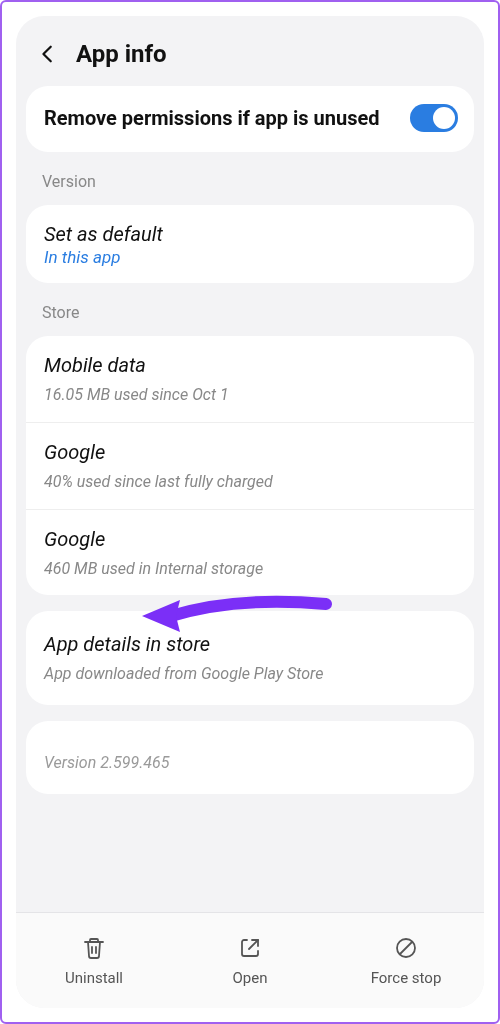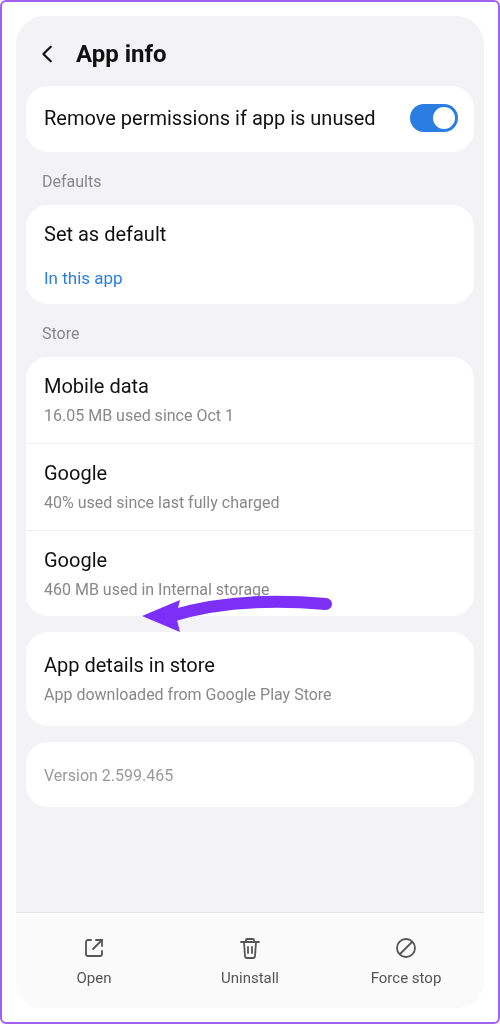--- a/index.html
+++ b/index.html
@@ -46,36 +46,37 @@
     padding: 0 0 8px 0;
   }
   .card {
     background:#fff;
     margin: 0 10px 16px 10px;
     border-radius: 22px;
     padding: 0;
   }
   .card-item {
     padding: 16px 18px 16px 18px;
+    font-style: italic;
   }
   .card-item + .card-item { border-top: 1px solid #eee; }
   .card-item.tall { padding: 20px 18px; }
   .title { font-size: 20px; color:#111; line-height:1.3; }
   .sub { font-size: 16px; color:#888; margin-top:7px; line-height:1.3; }
-  .sub-link { font-size: 17px; color:#2a7de1; margin-top:21px; }
+  .sub-link { font-size: 17px; color:#2a7de1; margin-top:0; }
   .section-label {
     font-size: 16px;
     color:#888;
     padding: 4px 26px 14px 26px;
   }
   .toggle-row {
     display:flex; align-items:center;
     padding: 18px 16px 20px 18px;
   }
-  .toggle-row .title { flex:1; padding-right:2px; }
+  .toggle-row .title { flex:1; padding-right:2px;font-weight:bold; }
   .switch {
     width:48px; height:28px; border-radius:14px;
     background:#2a7de1; position:relative; flex:0 0 auto;
   }
   .switch::after {
     content:""; position:absolute; right:3px; top:3px;
     width:22px; height:22px; border-radius:11px; background:#fff;
   }
   .version-card .sub { color:#9a9a9a; }
   .bottom-bar {
@@ -117,21 +118,21 @@
 
     <div class="content">
 
       <div class="card">
         <div class="toggle-row">
           <div class="title">Remove permissions if app is unused</div>
           <div class="switch"></div>
         </div>
       </div>
 
-      <div class="section-label">Defaults</div>
+      <div class="section-label">Version</div>
 
       <div class="card">
         <div class="card-item">
           <div class="title">Set as default</div>
           <div class="sub-link">In this app</div>
         </div>
       </div>
 
       <div class="section-label">Store</div>
 
@@ -152,48 +153,48 @@
 
       <div class="card">
         <div class="card-item tall">
           <div class="title">App details in store</div>
           <div class="sub">App downloaded from Google Play Store</div>
         </div>
       </div>
 
       <div class="card version-card">
         <div class="card-item tall">
-          <div class="sub" style="margin-top:4px">Version 2.599.465</div>
+          <div class="sub" style="margin-top:12px">Version 2.599.465</div>
         </div>
       </div>
 
     </div>
 
     <div class="bottom-bar">
-      <div class="bb-btn">
-        <div class="bb-icon">
-          <svg viewBox="0 0 24 24" width="24" height="24" fill="none" stroke="currentColor" stroke-width="1.8" stroke-linecap="round" stroke-linejoin="round">
-            <path d="M9 4h-3a2 2 0 0 0-2 2v12a2 2 0 0 0 2 2h12a2 2 0 0 0 2-2v-3"></path>
-            <polyline points="14 4 20 4 20 10"></polyline>
-            <line x1="20" y1="4" x2="11" y2="13"></line>
-          </svg>
-        </div>
-        <span>Open</span>
-      </div>
       <div class="bb-btn">
         <div class="bb-icon">
           <svg viewBox="0 0 24 24" width="24" height="24" fill="none" stroke="currentColor" stroke-width="1.8" stroke-linecap="round" stroke-linejoin="round">
             <polyline points="3 6 21 6"></polyline>
             <path d="M8 6V4a1 1 0 0 1 1-1h6a1 1 0 0 1 1 1v2"></path>
             <path d="M6 6l1 14a2 2 0 0 0 2 2h6a2 2 0 0 0 2-2l1-14"></path>
             <line x1="10" y1="11" x2="10" y2="17"></line>
               <line x1="14" y1="11" x2="14" y2="17"></line>
           </svg>
         </div>
         <span>Uninstall</span>
+      </div>
+      <div class="bb-btn">
+        <div class="bb-icon">
+          <svg viewBox="0 0 24 24" width="24" height="24" fill="none" stroke="currentColor" stroke-width="1.8" stroke-linecap="round" stroke-linejoin="round">
+            <path d="M9 4h-3a2 2 0 0 0-2 2v12a2 2 0 0 0 2 2h12a2 2 0 0 0 2-2v-3"></path>
+            <polyline points="14 4 20 4 20 10"></polyline>
+            <line x1="20" y1="4" x2="11" y2="13"></line>
+          </svg>
+        </div>
+        <span>Open</span>
       </div>
       <div class="bb-btn">
         <div class="bb-icon">
           <svg viewBox="0 0 24 24" width="24" height="24" fill="none" stroke="currentColor" stroke-width="1.8" stroke-linecap="round" stroke-linejoin="round">
             <circle cx="12" cy="12" r="9"></circle>
             <line x1="6" y1="18" x2="18" y2="6"></line>
           </svg>
         </div>
         <span>Force stop</span>
       </div>

